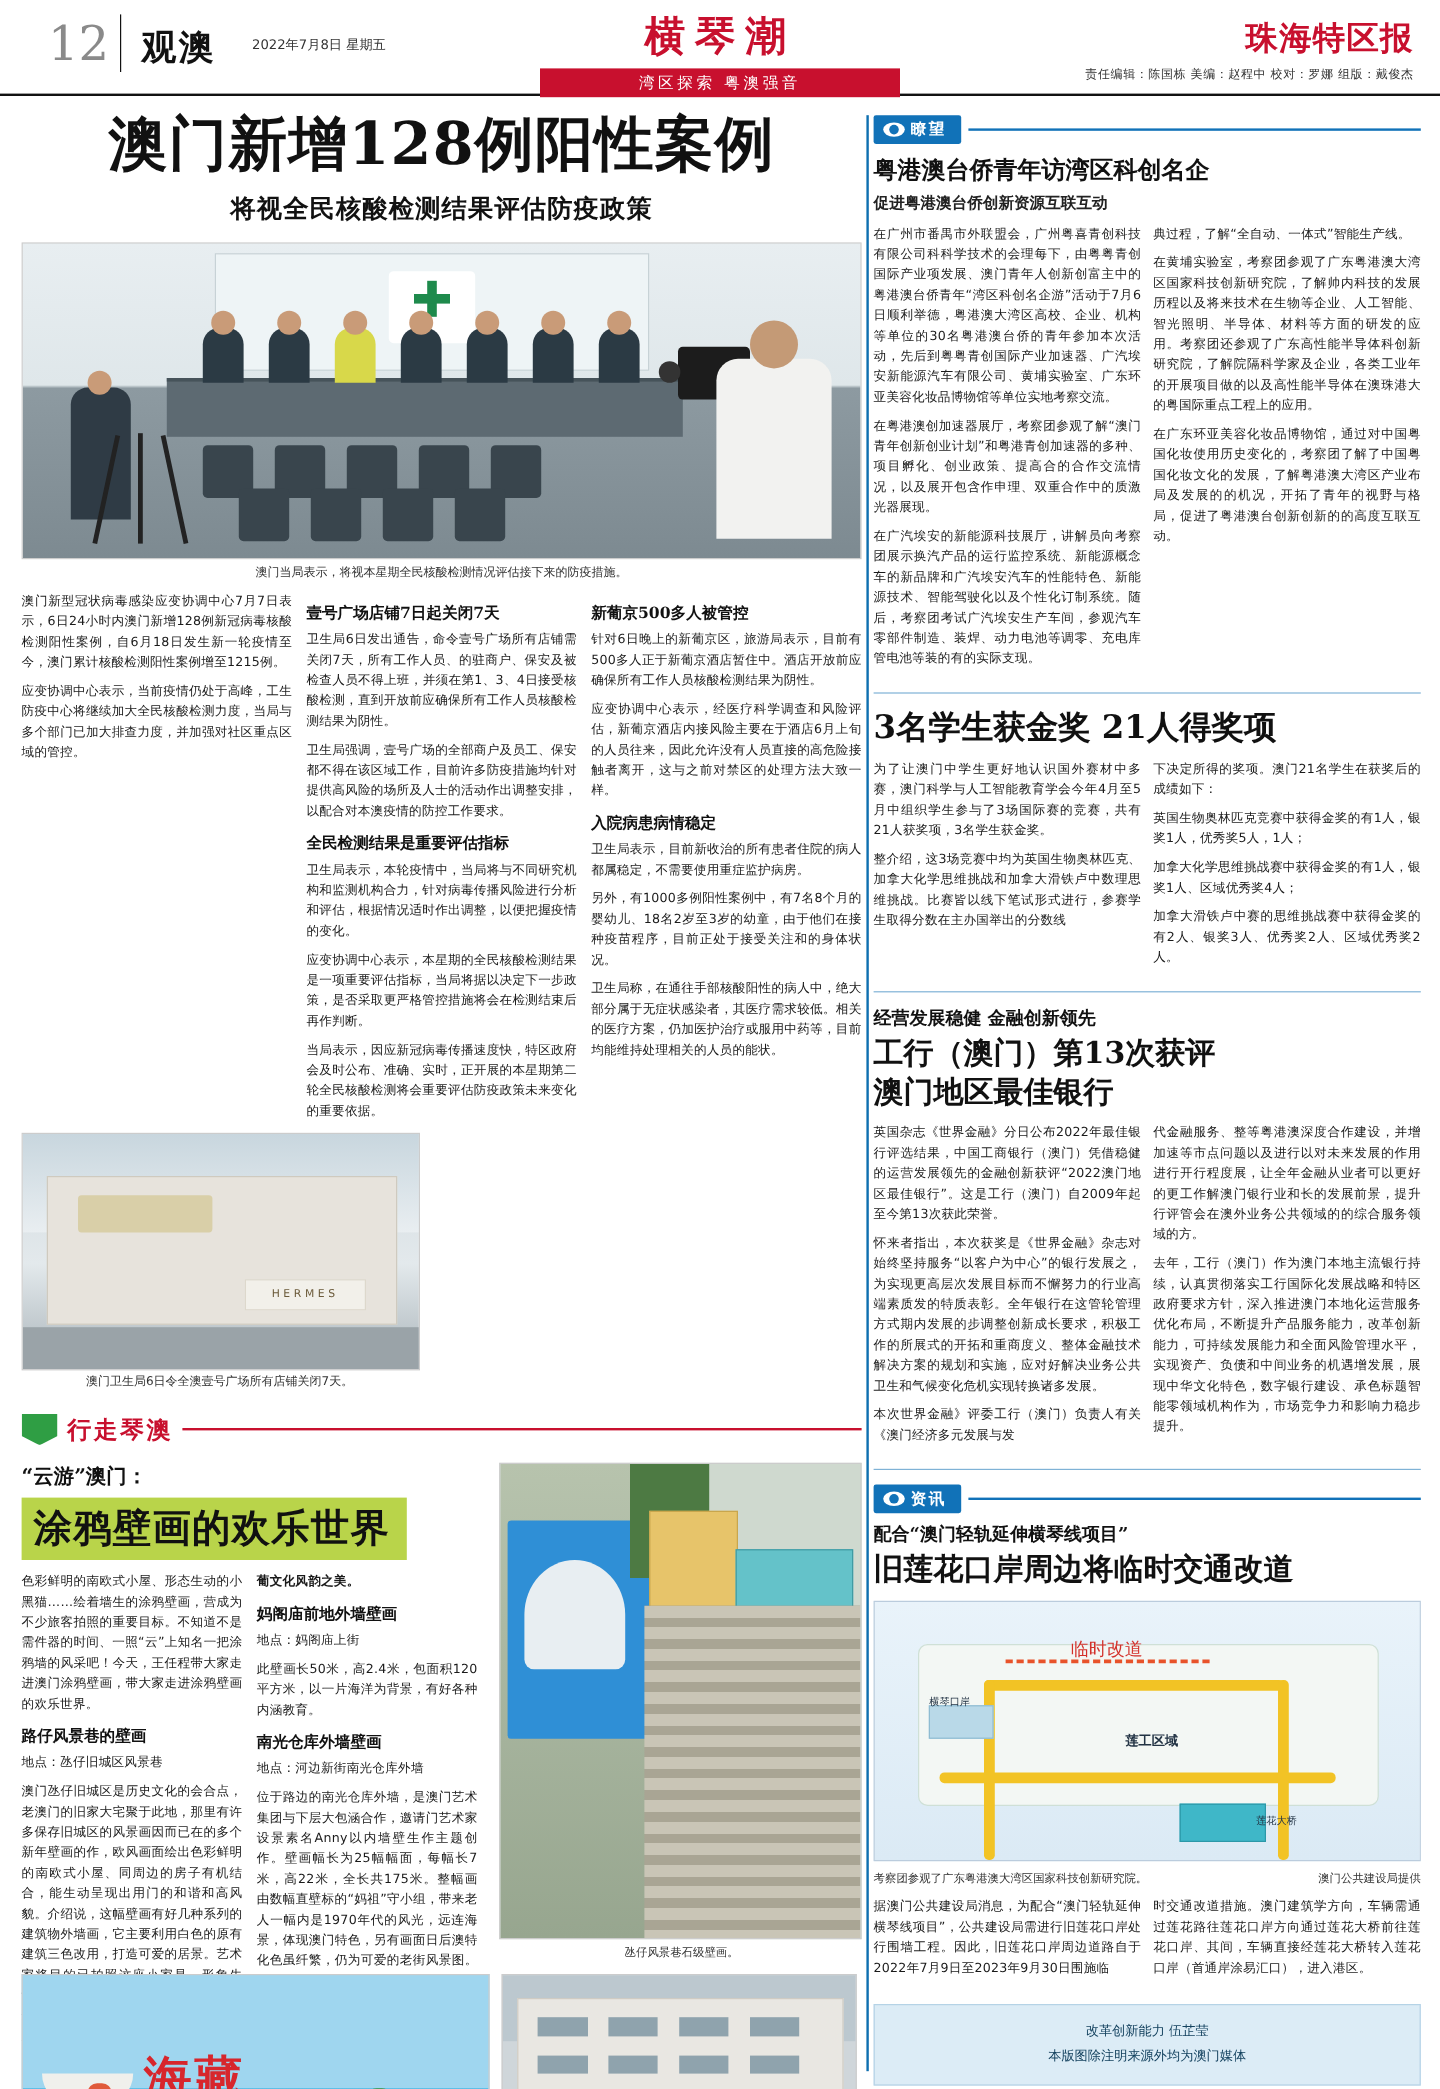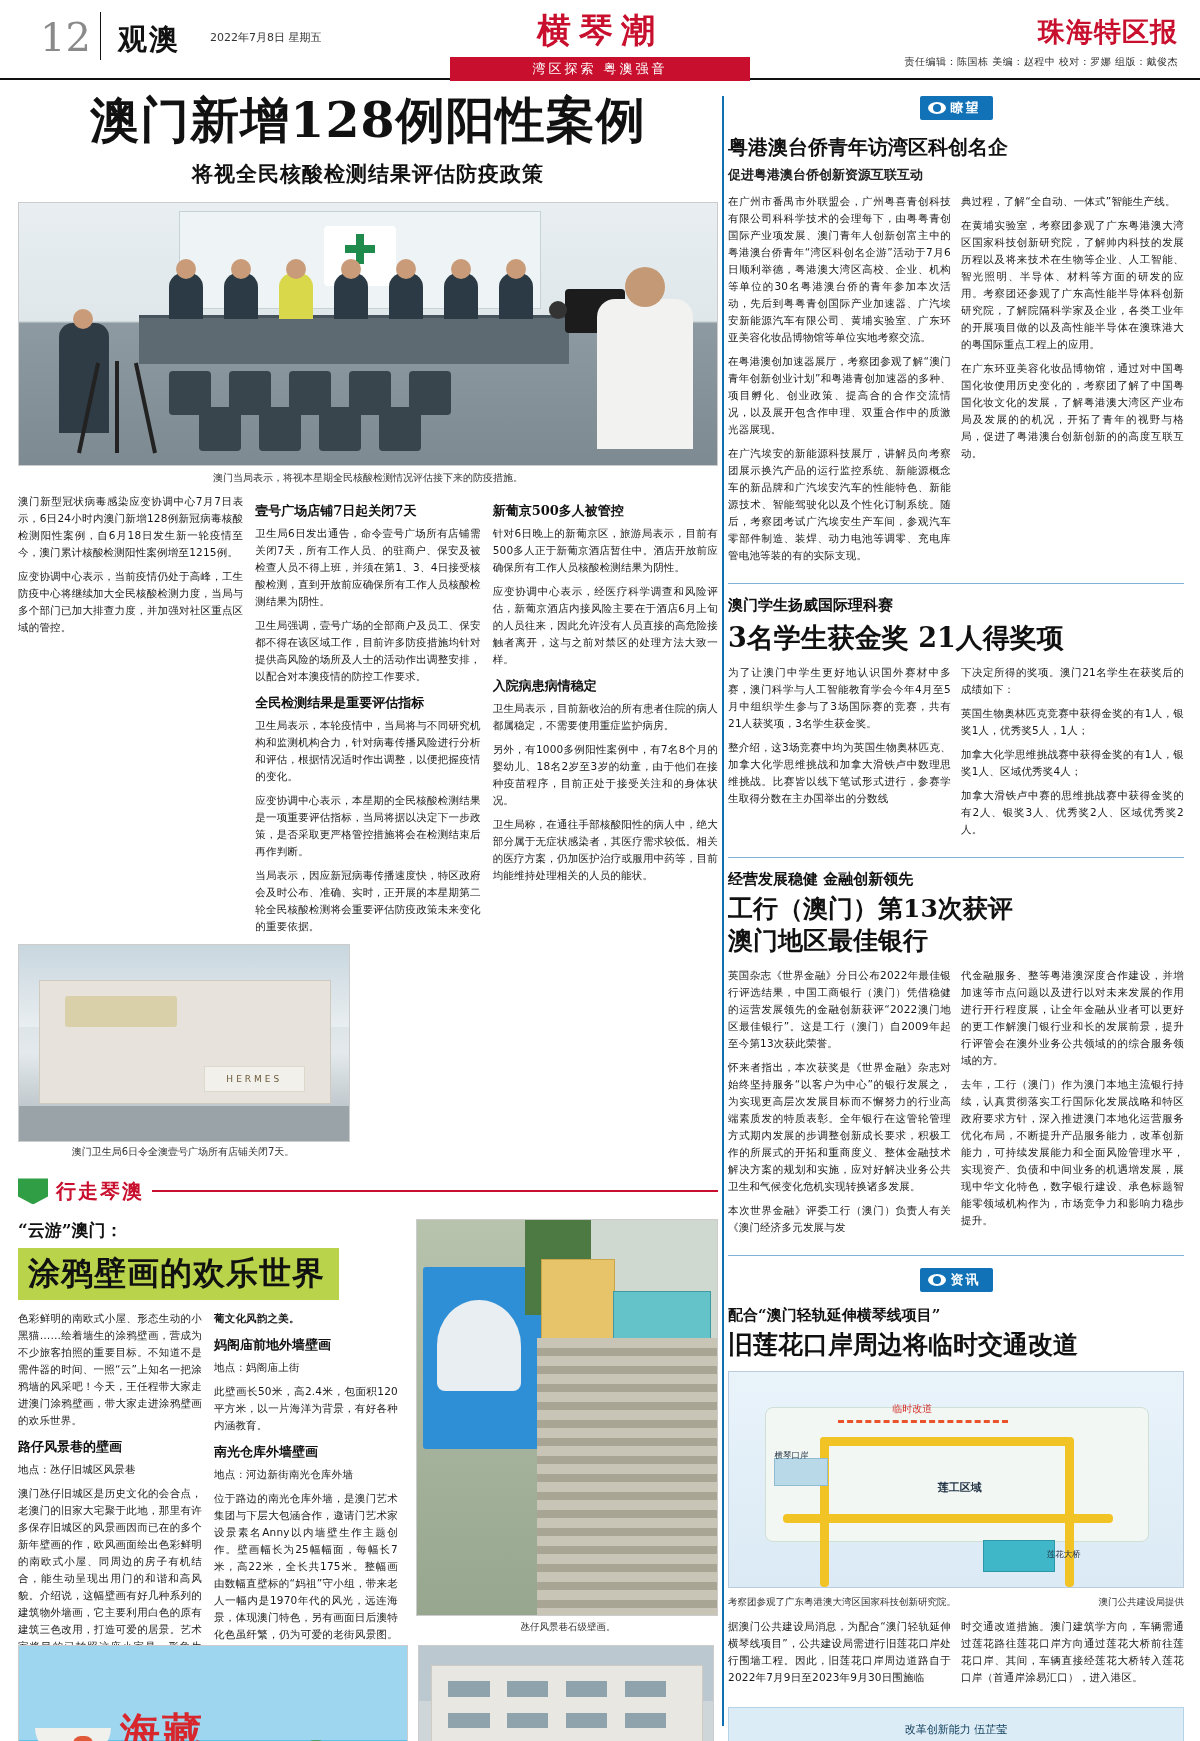--- a/index.html
+++ b/index.html
@@ -99,21 +99,21 @@
   .m1-red{position:absolute;left:26%;top:30%;font-size:40px;color:#d7262c;font-weight:bold;font-family:"DejaVu Serif","Liberation Serif",serif;letter-spacing:2px;}
   .m1-boat{position:absolute;left:4%;top:42%;width:76px;height:26px;background:#f0f0ec;border-radius:0 0 26px 26px;}
   .m1-p{position:absolute;width:20px;height:42px;border-radius:8px;}
 
   .mural-photo-2{height:196px;border:1px solid #ccc;position:relative;overflow:hidden;background:#cfd6da;}
   .m2-sky{position:absolute;left:0;top:0;right:0;height:28%;background:#bcc8cf;}
   .m2-build{position:absolute;left:4%;top:10%;width:92%;height:66%;background:#e9e7e2;border:1px solid #cfcbc3;}
   .m2-win{position:absolute;background:#8fa3ad;}
 
   
-  .rsec-head{display:flex;align-items:center;gap:6px;margin-bottom:8px;flex-direction:column;}
+  .rsec-head{display:flex;align-items:center;gap:6px;margin-bottom:8px;}
   .rsec-badge{display:flex;align-items:center;gap:5px;background:#1172b8;color:#fff;font-size:13px;font-weight:bold;padding:3px 12px 3px 8px;border-radius:2px;letter-spacing:2px;}
   .rsec-line{flex:1;height:2px;background:#1172b8;}
   .eye-ico{width:18px;height:12px;border-radius:50%;background:#fff;position:relative;}
   .eye-ico:after{content:"";position:absolute;left:5px;top:2px;width:8px;height:8px;border-radius:50%;background:#1172b8;}
 
   .r-title{font-size:20px;font-weight:bold;font-family:"DejaVu Serif","Liberation Serif",serif;line-height:1.3;}
   .r-sub{font-size:13px;font-weight:bold;margin-top:6px;color:#222;}
   .r-2col{display:flex;gap:10px;margin-top:9px;}
   .rule-blue{height:1px;background:#7fb2d6;margin:12px 0;}
   .r-kicker{font-size:15px;font-weight:bold;font-family:"DejaVu Serif","Liberation Serif",serif;margin-top:4px;}
@@ -122,21 +122,21 @@
 
   
   .map-box{margin-top:10px;height:215px;border:1px solid #bcd;position:relative;background:#eaf4fb;overflow:hidden;}
   .map-water{position:absolute;left:0;top:0;right:0;bottom:0;background:linear-gradient(180deg,#e9f3fa,#dbeaf5);}
   .map-land{position:absolute;left:8%;top:16%;width:84%;height:62%;background:#f3f7f4;border:1px solid #cfe0d6;border-radius:8px;}
   .map-road{position:absolute;background:#f2c325;height:9px;border-radius:4px;}
   .map-roadv{position:absolute;background:#f2c325;width:9px;border-radius:4px;}
   .map-dash{position:absolute;border-top:3px dashed #e8532a;}
   .map-blk{position:absolute;background:#b9d9e8;border:1px solid #8fbcd2;}
   .map-label{position:absolute;font-size:8.5px;color:#234;}
-  .map-red{position:absolute;font-size:10px;color:#d3302a;padding-left:27px;}
+  .map-red{position:absolute;font-size:15px;color:#d3302a;padding-left:27px;}
 
   .footer-box{margin-top:14px;background:#dcecf6;border:1px solid #b5d3e6;padding:12px 10px;text-align:center;font-size:11px;line-height:1.9;color:#14425f;}
 
   .tiny-cap{font-size:9.5px;color:#333;margin-top:4px;}
   .center{text-align:center;}
 </style>
 </head>
 <body>
 
 <div class="page">
@@ -348,21 +348,20 @@
       </div>
       <div class="bcol">
         <p class="para">典过程，了解“全自动、一体式”智能生产线。</p>
         <p class="para">在黄埔实验室，考察团参观了广东粤港澳大湾区国家科技创新研究院，了解帅内科技的发展历程以及将来技术在生物等企业、人工智能、智光照明、半导体、材料等方面的研发的应用。考察团还参观了广东高性能半导体科创新研究院，了解院隔科学家及企业，各类工业年的开展项目做的以及高性能半导体在澳珠港大的粤国际重点工程上的应用。</p>
         <p class="para">在广东环亚美容化妆品博物馆，通过对中国粤国化妆使用历史变化的，考察团了解了中国粤国化妆文化的发展，了解粤港澳大湾区产业布局及发展的的机况，开拓了青年的视野与格局，促进了粤港澳台创新创新的的高度互联互动。</p>
       </div>
     </div>
 
     <div class="rule-blue"></div>
 
-    <div class="r-kicker">澳门学生扬威国际理科赛</div>
     <div class="r-big">3名学生获金奖 21人得奖项</div>
     <div class="r-2col">
       <div class="bcol">
         <p class="para">为了让澳门中学生更好地认识国外赛材中多赛，澳门科学与人工智能教育学会今年4月至5月中组织学生参与了3场国际赛的竞赛，共有21人获奖项，3名学生获金奖。</p>
         <p class="para">整介绍，这3场竞赛中均为英国生物奥林匹克、加拿大化学思维挑战和加拿大滑铁卢中数理思维挑战。比赛皆以线下笔试形式进行，参赛学生取得分数在主办国举出的分数线</p>
       </div>
       <div class="bcol">
         <p class="para">下决定所得的奖项。澳门21名学生在获奖后的成绩如下：</p>
         <p class="para">英国生物奥林匹克竞赛中获得金奖的有1人，银奖1人，优秀奖5人，1人；</p>
         <p class="para">加拿大化学思维挑战赛中获得金奖的有1人，银奖1人、区域优秀奖4人；</p>

